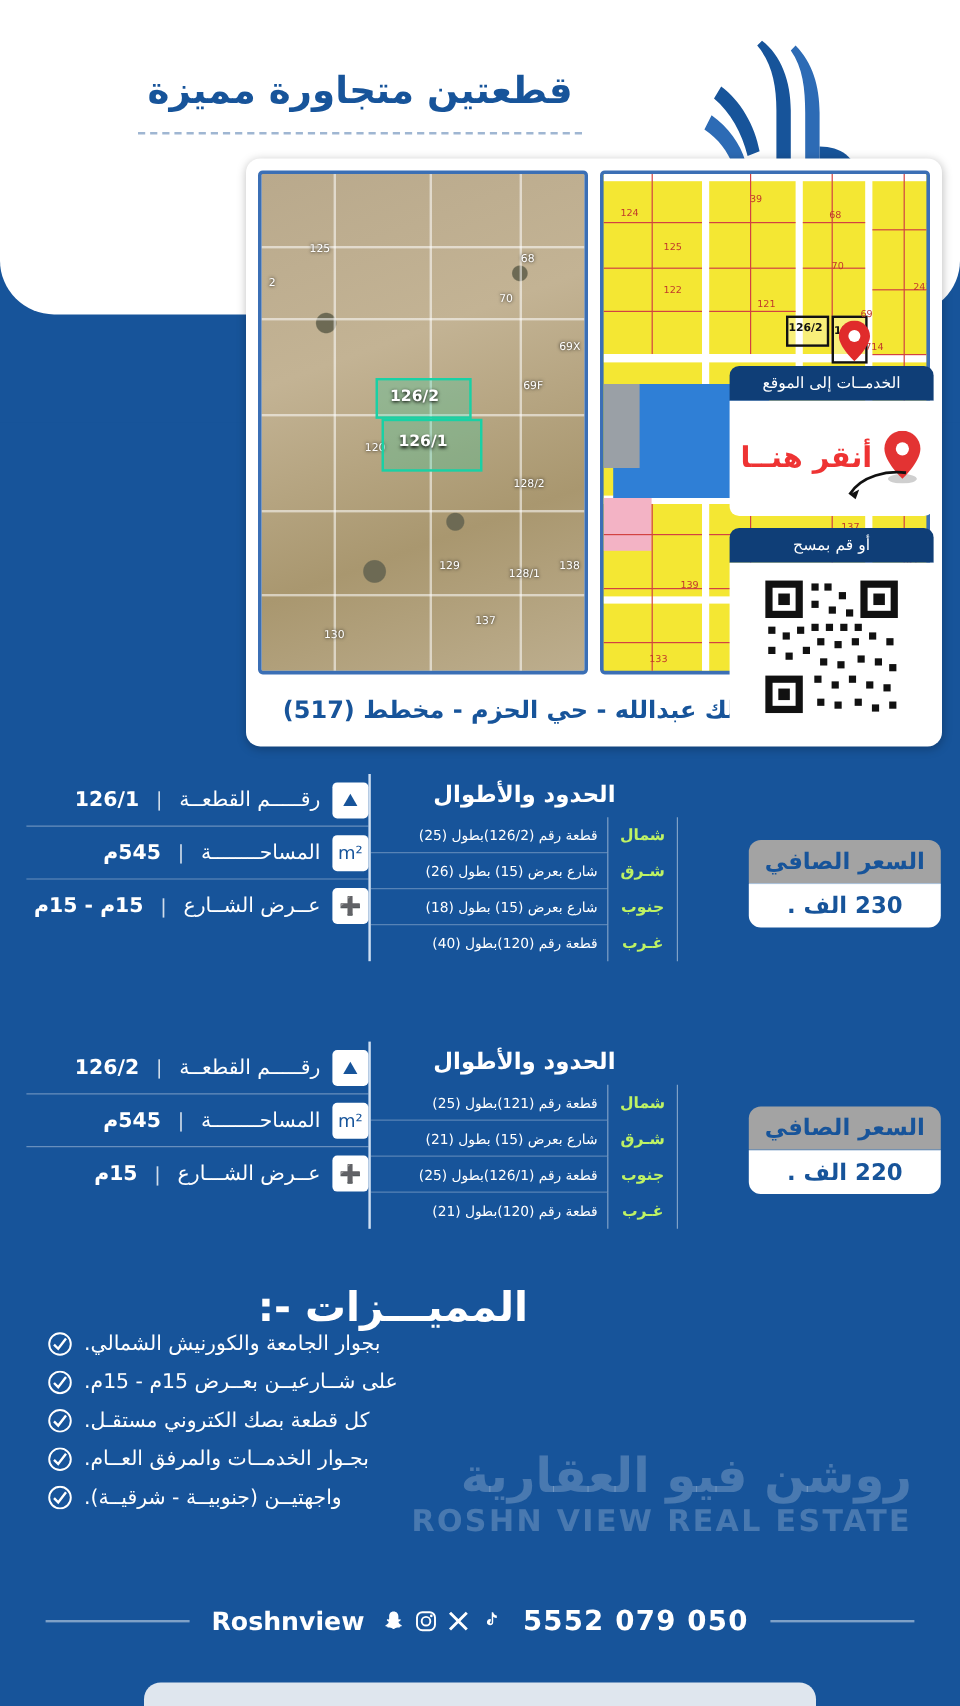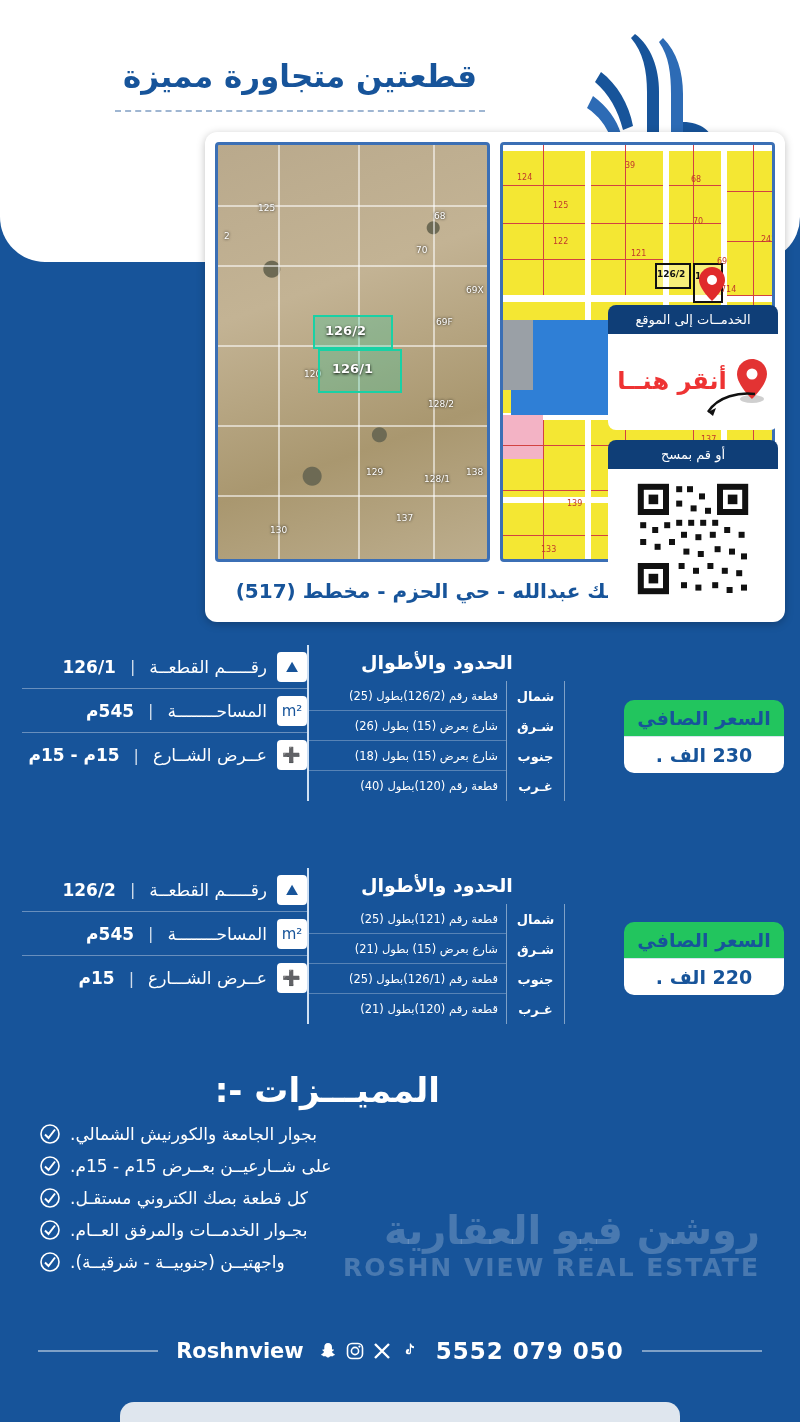--- a/index.html
+++ b/index.html
@@ -139,51 +139,51 @@
   }
   .row .lab { font-size:17px; font-weight:normal; letter-spacing:1px; }
   .row .val { font-size:17px; font-weight:bold; }
   .sep { opacity:.8; margin:0 4px; }
 
   .bounds-title {
     color:#fff; font-size:19px; font-weight:bold; text-align:center; padding:6px 0 8px;
   }
   .bnd-row { display:flex; align-items:stretch; height:30px; }
   .bnd-dir {
-    width:58px; color:#ffffff; font-size:13px; font-weight:bold;
+    width:58px; color:#bef264; font-size:13px; font-weight:bold;
     display:flex; align-items:center; justify-content:center;
     border-left:1px solid rgba(255,255,255,.45);
   }
   .bnd-txt {
     flex:1; color:#fff; font-size:11.5px; display:flex; align-items:center;
     justify-content:flex-start; padding-right:8px;
     border-bottom:1px solid rgba(255,255,255,.28);
   }
   .bnd-row:last-child .bnd-txt { border-bottom:none; }
   .bnd-wrap { border-right:1px solid rgba(255,255,255,.45); }
 
   
   .price-tag {
     position:absolute; right:16px; width:160px; z-index:6; text-align:center;
   }
   .pt1 { top: 700px; }
   .pt2 { top: 922px; }
   .pt-top {
-    background:#22c55e; color:#17549a; font-size:19px; font-weight:bold;
+    background:#a3a3a3; color:#17549a; font-size:19px; font-weight:bold;
     padding:7px 4px; border-top-left-radius:10px; border-top-right-radius:10px;
   }
   .pt-bot {
     background:#ffffff; color:#17549a; font-size:19px; font-weight:bold;
     padding:7px 4px; border-bottom-left-radius:10px; border-bottom-right-radius:10px;
     border-top:1px solid #d8e3ef;
   }
 
   
   .features { position:absolute; top:1070px; left:40px; width:400px; z-index:5; text-align:right; }
-  .features-title { color:#fff; font-size:34px; font-weight:bold; margin-bottom:14px; }
+  .features-title { color:#fff; font-size:34px; font-weight:bold; margin-bottom:0; }
   .feat-item {
     display:flex; flex-direction:row-reverse; align-items:center; gap:10px;
     color:#fff; font-size:17px; margin-bottom:12px;
   }
   .chk { width:20px; height:20px; flex:0 0 20px; }
 
   
   .watermark { position:absolute; top:1185px; right:40px; z-index:4; text-align:right; }
   .wm1 { font-size:40px; font-weight:bold; color:rgba(255,255,255,.22);margin-top:22px; }
   .wm2 { font-size:25px; font-weight:bold; color:rgba(255,255,255,.22); letter-spacing:2px; }
@@ -289,21 +289,21 @@
       <div class="num" style="left:258px;top:90px;">242</div>
       <div class="num" style="left:218px;top:140px;">714</div>
       <div class="num" style="left:244px;top:166px;">128</div>
       <div class="num" style="left:262px;top:200px;">13</div>
       <div class="num" style="left:238px;top:240px;">13/</div>
       <div class="num" style="left:196px;top:232px;">129</div>
       <div class="num" style="left:198px;top:290px;">137</div>
       <div class="num" style="left:122px;top:300px;">130</div>
       <div class="num" style="left:152px;top:340px;">136</div>
       <div class="num" style="left:252px;top:320px;">92</div>
-      <div class="num" style="left:64px;top:338px;margin-top:16px;">139</div>
+      <div class="num" style="left:64px;top:338px;">139</div>
       <div class="num" style="left:138px;top:392px;">135</div>
       <div class="num" style="left:38px;top:400px;">133</div>
       <div class="num" style="left:214px;top:398px;">91</div>
       <div class="num" style="left:112px;top:212px;">120</div>
 
       <svg class="pin" viewBox="0 0 26 34">
         <path d="M13 0C6 0 0 6 0 13c0 9 13 21 13 21s13-12 13-21C26 6 20 0 13 0z" fill="#e02b2b"></path>
         <circle cx="13" cy="13" r="5" fill="#fff"></circle>
       </svg>
     </div>

